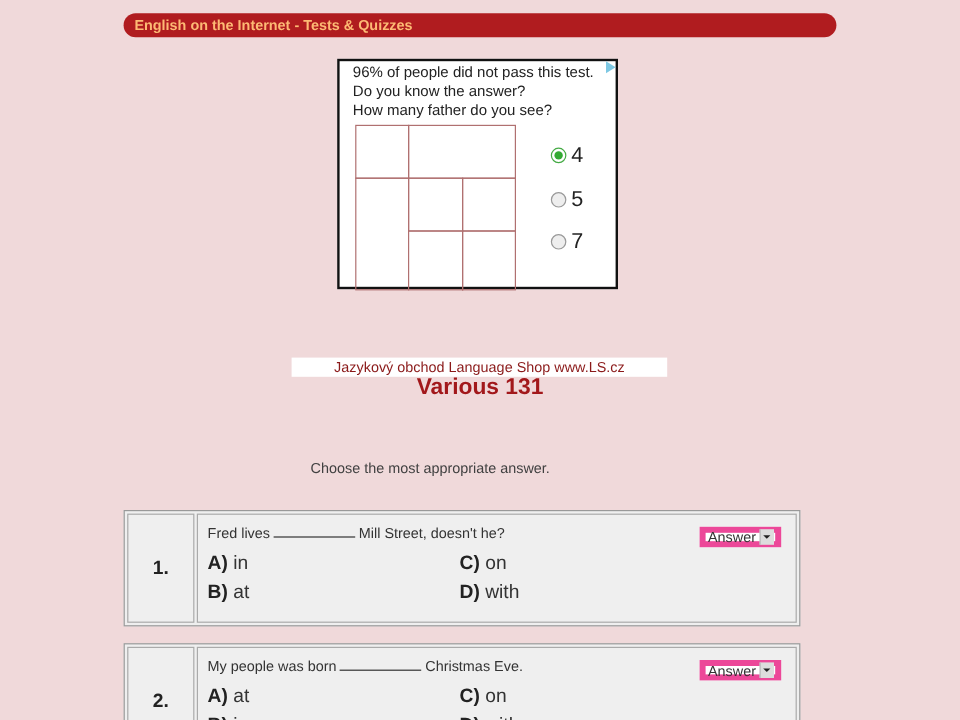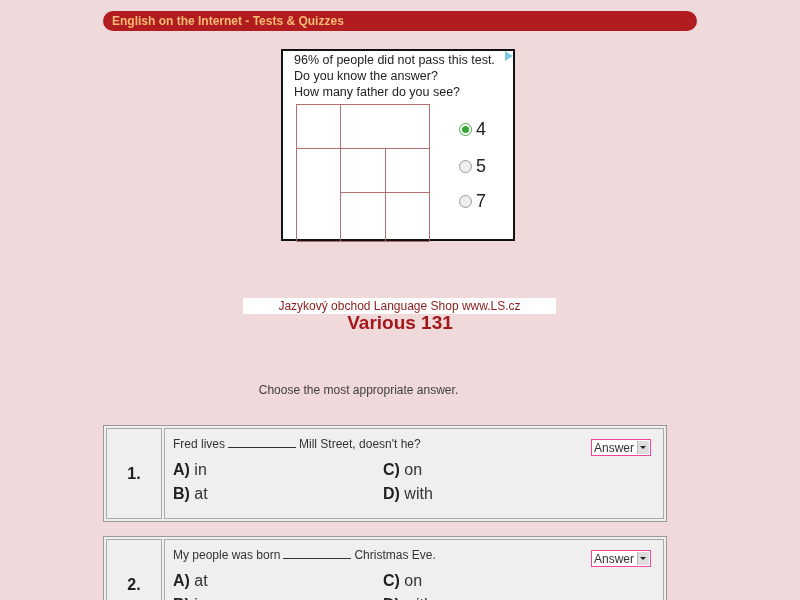--- a/index.html
+++ b/index.html
@@ -59,21 +59,21 @@
   .q .body {
     position: absolute; left: 60px; top: 2px; right: 2px; bottom: 2px;
     border: 1px solid #aaa; box-sizing: border-box; padding-left: 27px;
   }
   .q .stem { position: absolute; left: 8px; top: 8px; font-size: 12px; color: #333; }
   .blank { display: inline-block; width: 68px; border-bottom: 1px solid #333; margin: 0 3px; height: 10px; }
   .choice { position: absolute; font-size: 16px; color: #333; }
   .choice b { font-weight: bold; color: #222; }
   .sel {
     position: absolute; right: 12px; top: 10px; height: 17px;
-    background: #fff; border: 1px solid #ec4899; font-size: 12px; color: #333;
+    background: #fff; border: 5px solid #ec4899; font-size: 12px; color: #333;
     display: flex; align-items: center; padding-left: 2px; box-sizing: border-box;
   }
   .sel .arr {
     width: 11px; height: 13px; margin-left: 3px; margin-right: 1px; background: #ddd;
     border-left: 1px solid #bbb; position: relative;
   }
   .sel .arr::after {
     content: ""; position: absolute; left: 2px; top: 5px;
     border-left: 3px solid transparent; border-right: 3px solid transparent; border-top: 3px solid #222;
   }

